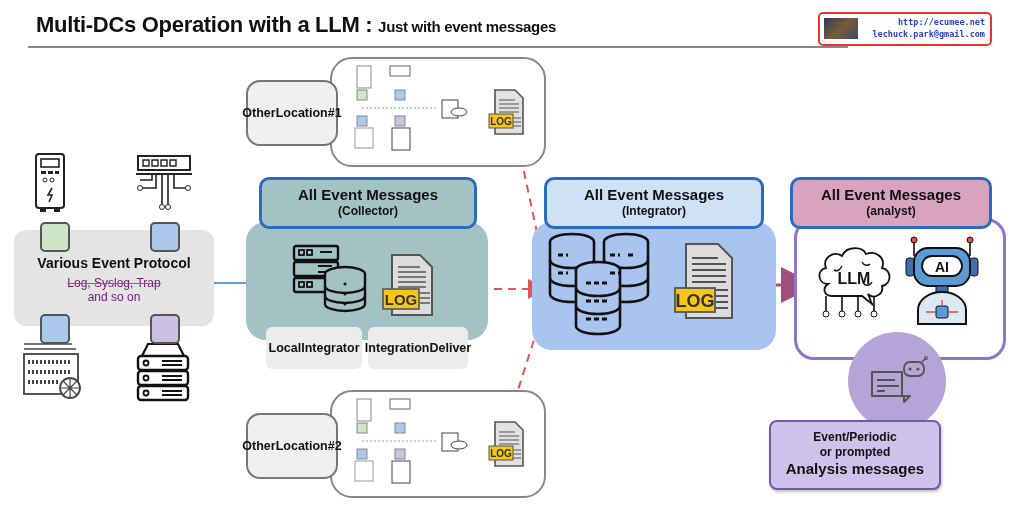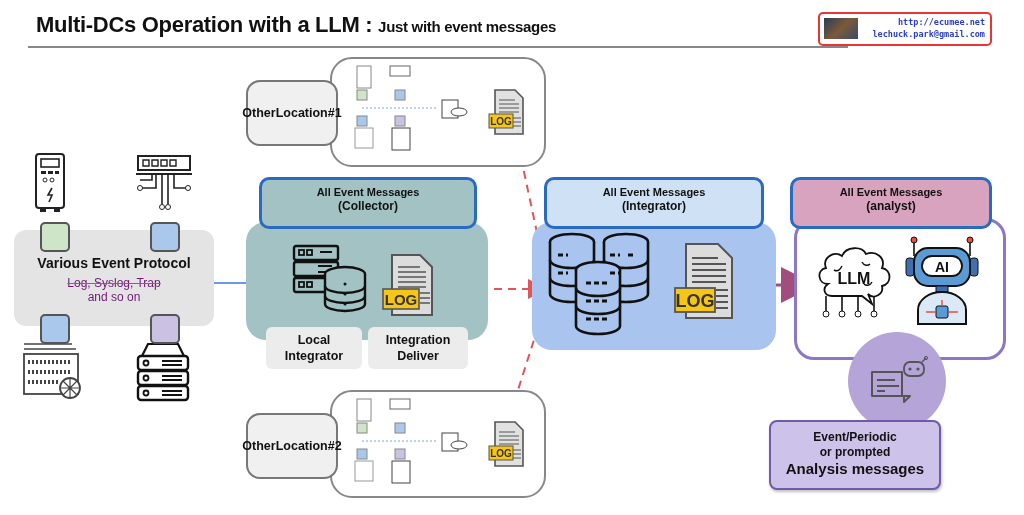--- a/index.html
+++ b/index.html
@@ -15,24 +15,24 @@
 
   .proto-box{left:14px;top:230px;width:200px;height:96px;background:#e4e4e4;border-radius:12px;}
   .proto-title{left:14px;top:255px;width:200px;text-align:center;font-size:14px;font-weight:bold;}
   .proto-sub{left:14px;top:276px;width:200px;text-align:center;font-size:12px;color:#701a75;line-height:14px;}
 
   .loc-box{border:2px solid #888;border-radius:22px;background:#fff;}
   .loc-label{border:2px solid #777;border-radius:14px;background:#f0f0f0;font-size:12.5px;font-weight:bold;text-align:center;line-height:16px;display:flex;align-items:center;justify-content:center;flex-direction:row;}
 
   .collector-box{left:246px;top:222px;width:242px;height:118px;background:#a3c2c4;border-radius:20px;}
   .hdr{border:3px solid #2a6bc0;border-radius:10px;text-align:center;font-weight:bold;}
-  .hdr .h1{font-size:11px;margin-top:6px;}
+  .hdr .h1{font-size:15px;margin-top:6px;}
   .hdr .h2{font-size:12px;margin-top:1px;}
   .collector-hdr{left:259px;top:177px;width:212px;height:46px;background:#a3c2c4;}
-  .sublabel{background:#ececec;border-radius:6px;font-size:12.5px;font-weight:bold;text-align:center;line-height:16px;display:flex;align-items:center;justify-content:center;flex-direction:column;}
+  .sublabel{background:#ececec;border-radius:6px;font-size:12.5px;font-weight:bold;text-align:center;line-height:16px;display:flex;align-items:center;justify-content:center;}
 
   .integ-box{left:532px;top:222px;width:244px;height:128px;background:#a9c4ef;border-radius:20px;}
   .integ-hdr{left:544px;top:177px;width:214px;height:46px;background:#cfe1f5;}
 
   .analyst-box{left:794px;top:218px;width:206px;height:136px;border:3px solid #8c76c8;border-radius:20px;background:#fff;}
   .analyst-hdr{left:790px;top:177px;width:196px;height:46px;background:#d8a3bf;}
 
   .circle{left:848px;top:332px;width:98px;height:98px;border-radius:50%;background:#b4a4d8;}
   .ana-msg{left:769px;top:420px;width:168px;height:66px;border:2px solid #6f5aab;border-radius:8px;background:#cdc3ea;text-align:center;font-weight:bold;box-shadow:1px 2px 3px rgba(0,0,0,.25);}
   .ana-msg .m1{font-size:12px;margin-top:8px;line-height:15px;}

